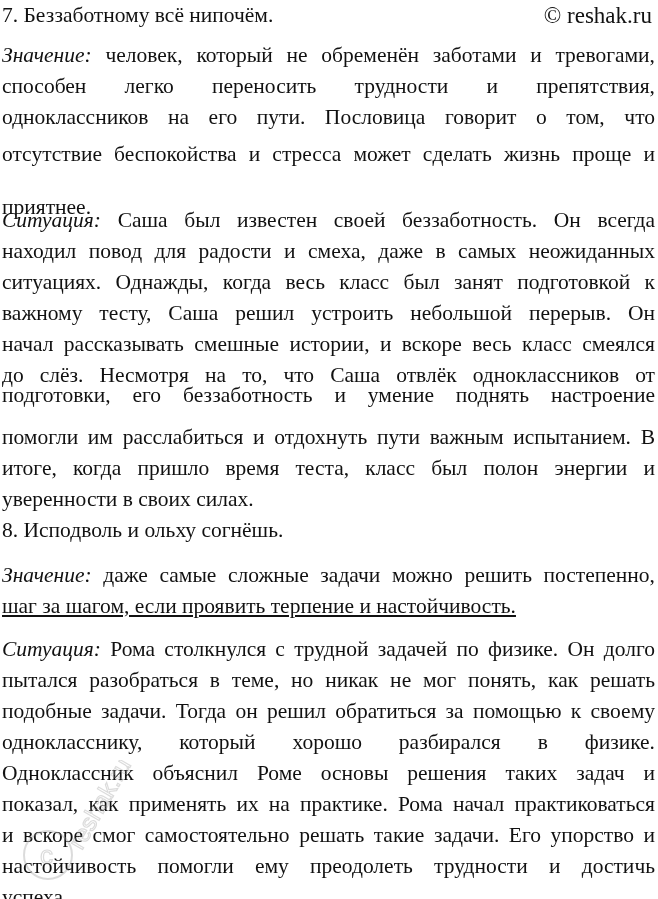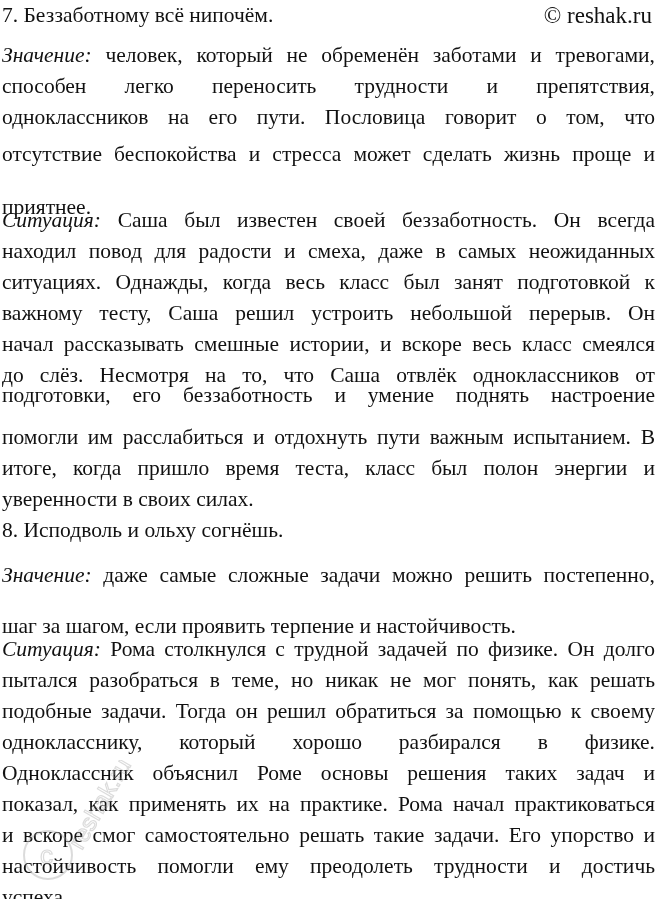--- a/index.html
+++ b/index.html
@@ -77,21 +77,21 @@
   <div class="line" style="top:329px;">начал рассказывать смешные истории, и вскоре весь класс смеялся</div>
   <div class="line" style="top:360px;">до слёз. Несмотря на то, что Саша отвлёк одноклассников от</div>
   <div class="line" style="top:380px;">подготовки, его беззаботность и умение поднять настроение</div>
   <div class="line" style="top:422px;">помогли им расслабиться и отдохнуть пути важным испытанием. В</div>
   <div class="line" style="top:453px;">итоге, когда пришло время теста, класс был полон энергии и</div>
   <div class="line last" style="top:484px;">уверенности в своих силах.</div>
 
   <div class="line last" style="top:515px;">8. Исподволь и ольху согнёшь.</div>
 
   <div class="line" style="top:560px;"><span class="label">Значение:</span><span> даже самые сложные задачи можно решить постепенно,</span></div>
-  <div class="line last" style="top:611px;">шаг за шагом, если проявить терпение и настойчивость.</div>
+  <div class="line last" style="top:591px;text-decoration:underline;">шаг за шагом, если проявить терпение и настойчивость.</div>
 
   <div class="line" style="top:634px;"><span class="label">Ситуация:</span><span> Рома столкнулся с трудной задачей по физике. Он долго</span></div>
   <div class="line" style="top:665px;">пытался разобраться в теме, но никак не мог понять, как решать</div>
   <div class="line" style="top:696px;">подобные задачи. Тогда он решил обратиться за помощью к своему</div>
   <div class="line" style="top:727px;">однокласснику, который хорошо разбирался в физике.</div>
   <div class="line" style="top:758px;">Одноклассник объяснил Роме основы решения таких задач и</div>
   <div class="line" style="top:789px;">показал, как применять их на практике. Рома начал практиковаться</div>
   <div class="line" style="top:820px;">и вскоре смог самостоятельно решать такие задачи. Его упорство и</div>
   <div class="line" style="top:851px;">настойчивость помогли ему преодолеть трудности и достичь</div>
   <div class="line last" style="top:882px;">успеха.</div>

